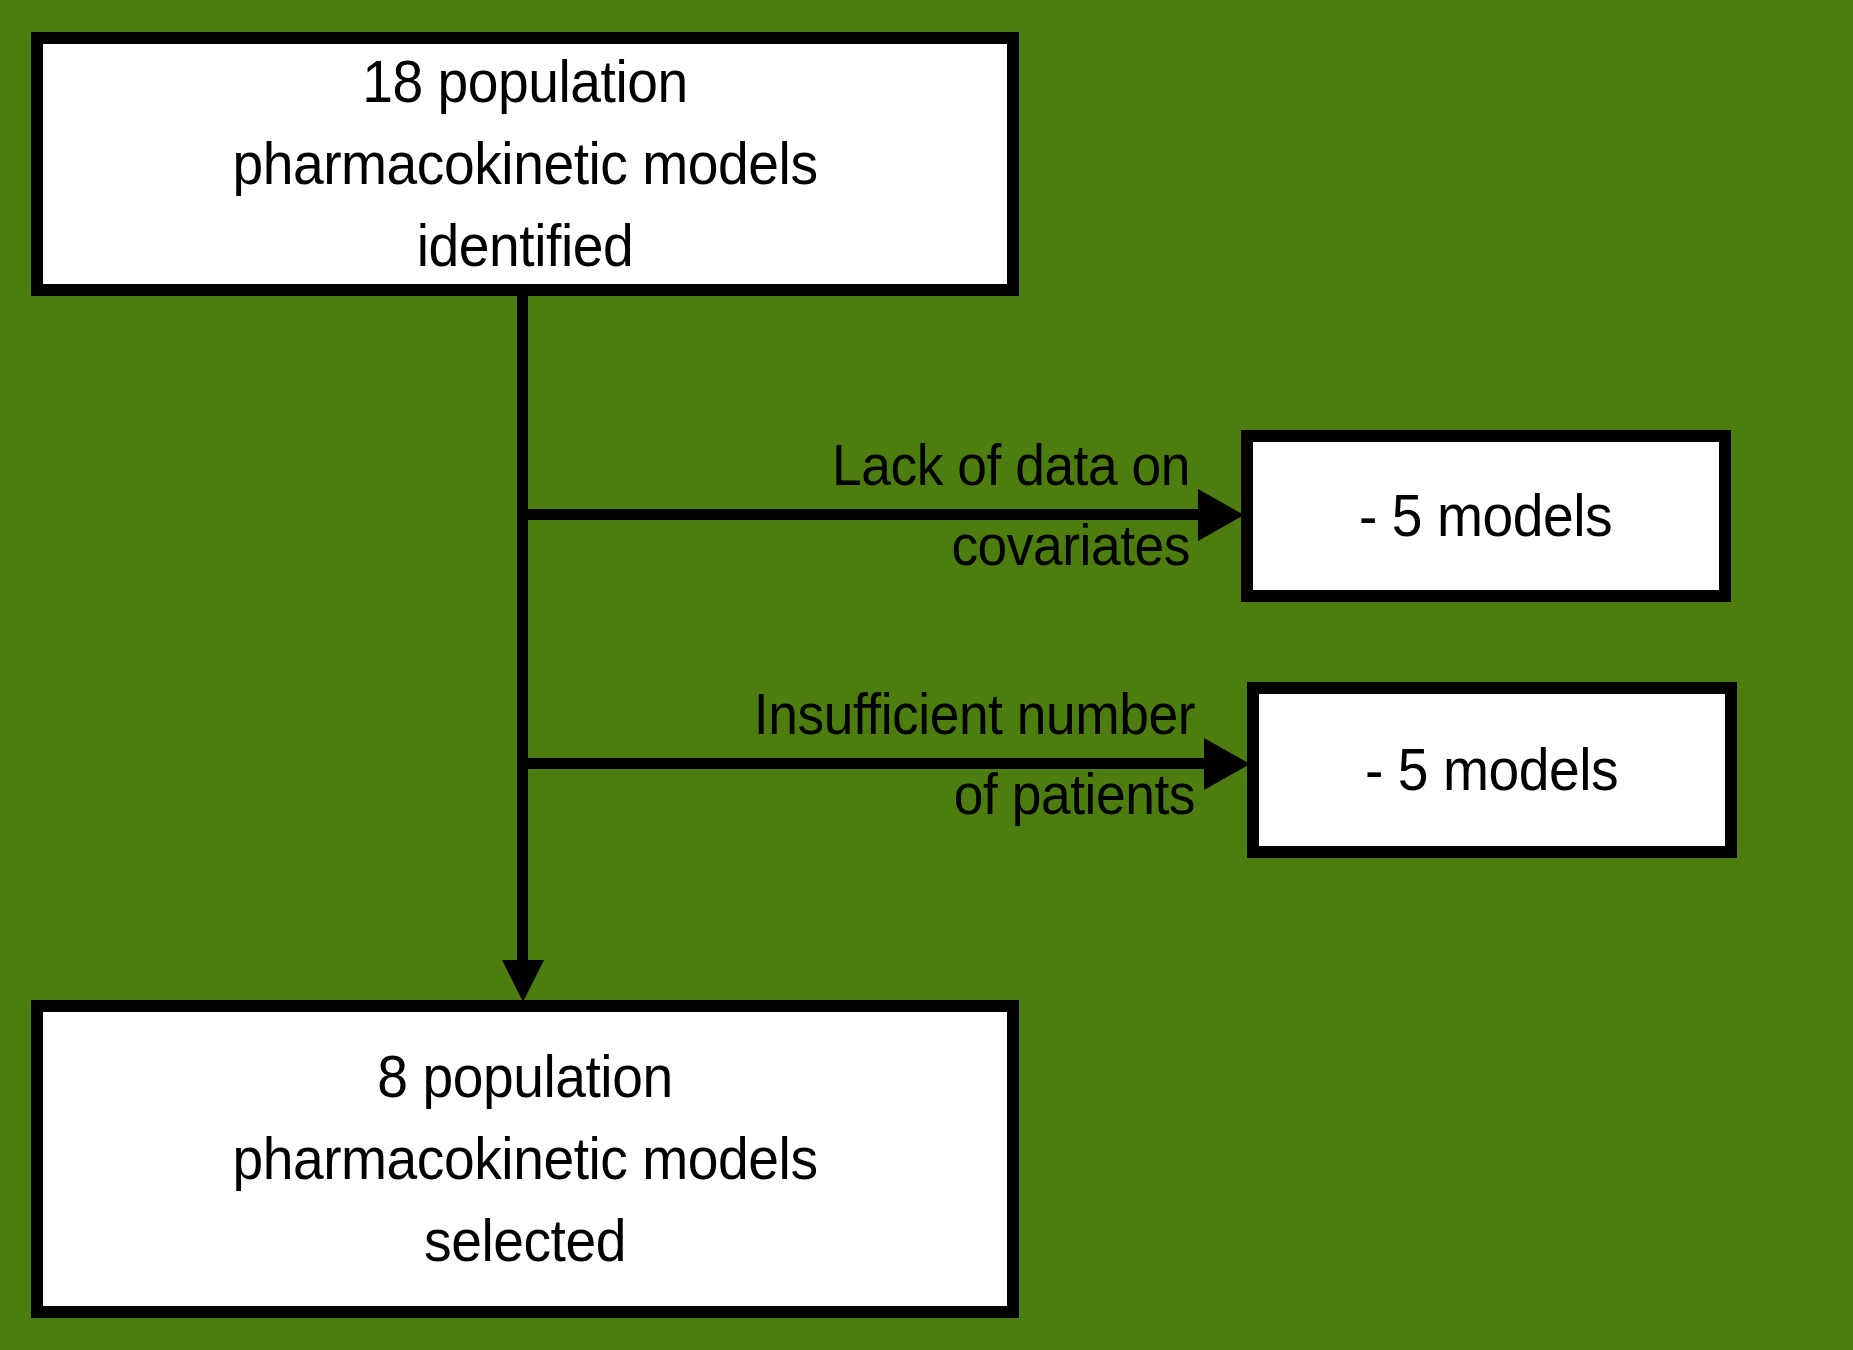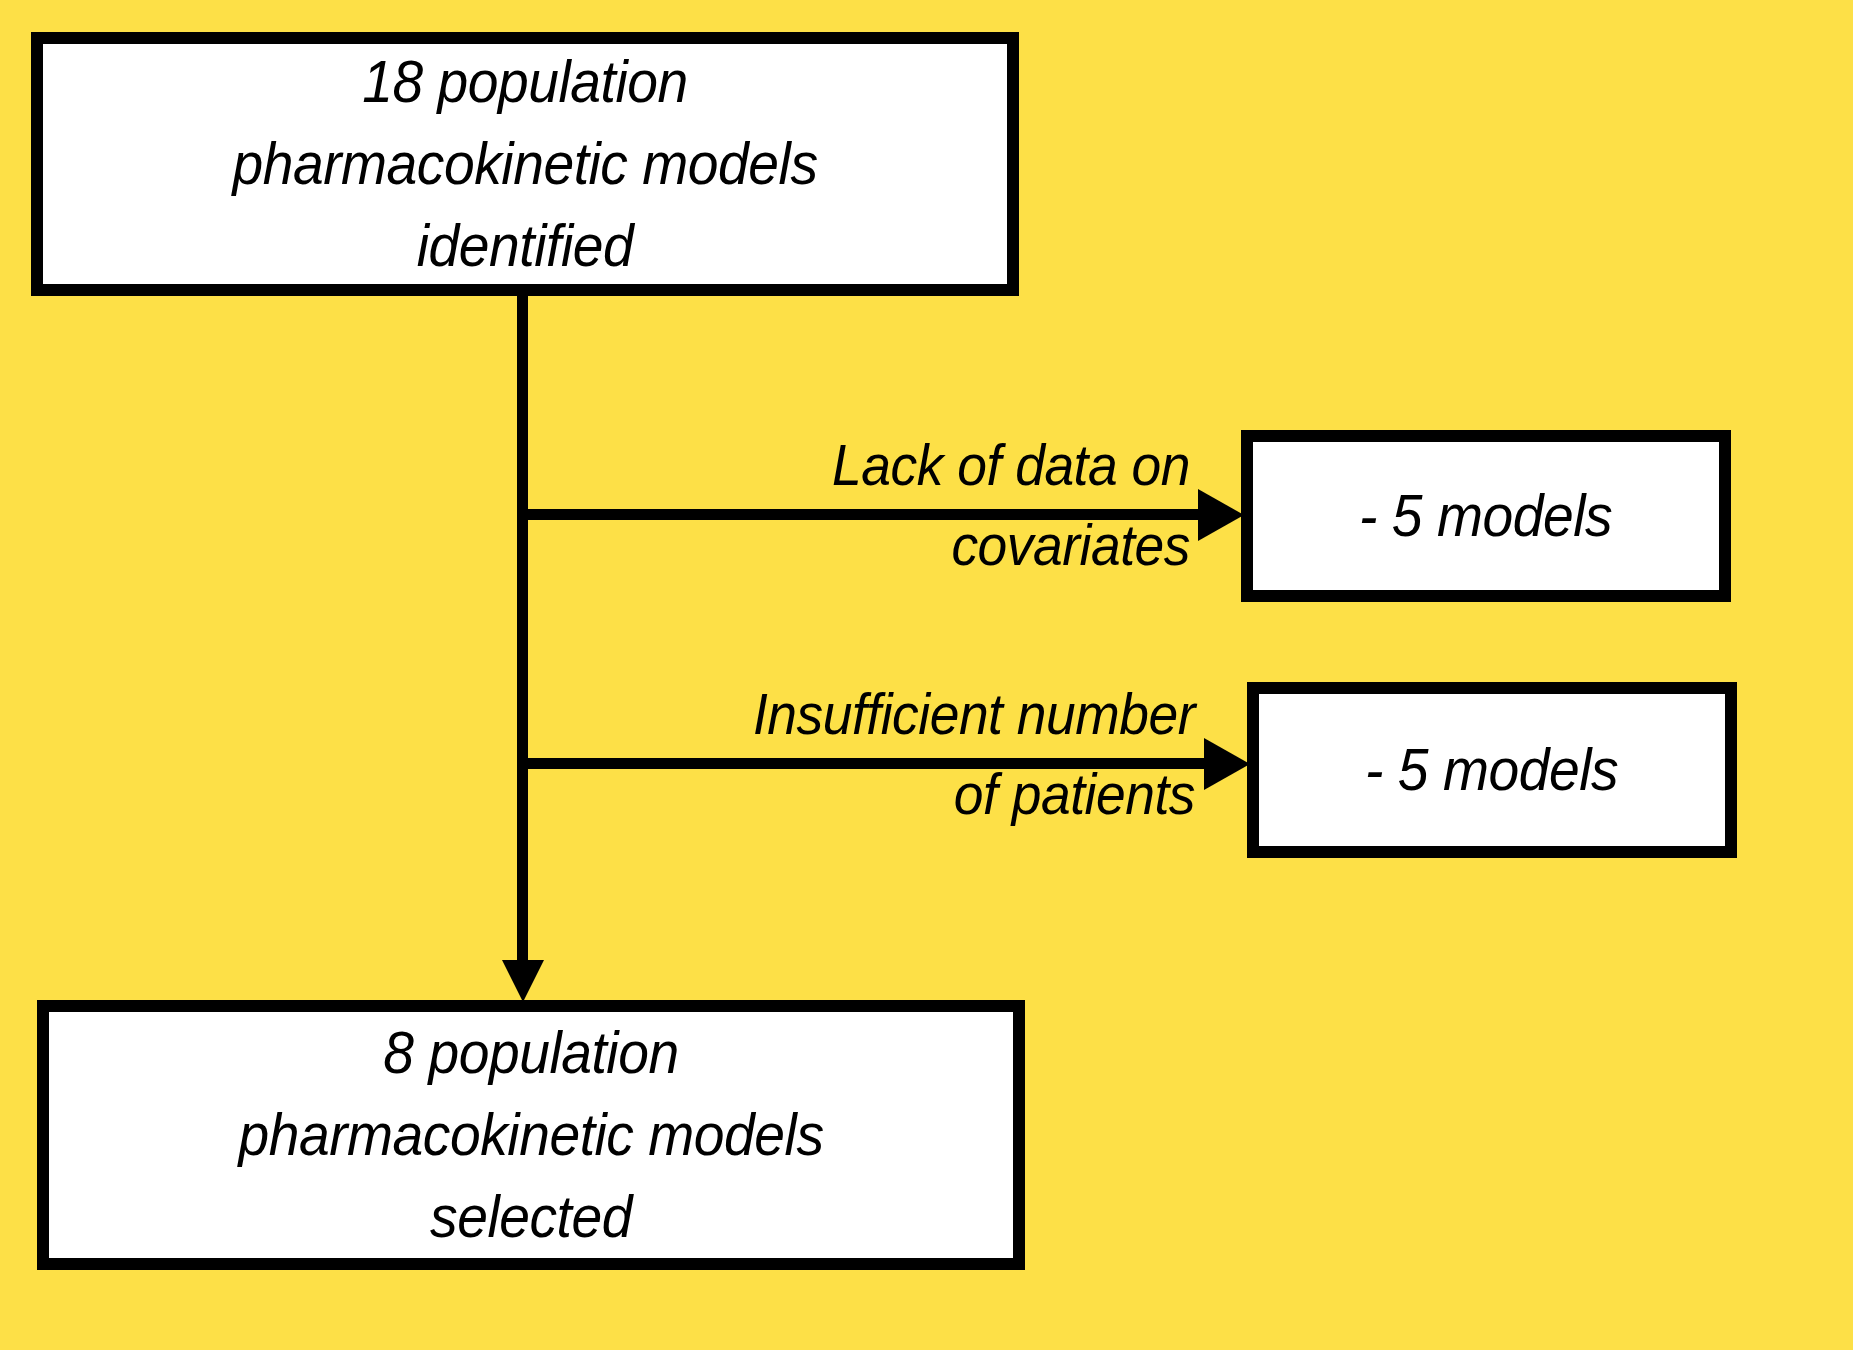--- a/index.html
+++ b/index.html
@@ -9,23 +9,22 @@
     background: #ffffff;
   }
   body {
     font-family: "Liberation Sans", "DejaVu Sans", sans-serif;
     color: #000000;
   }
   #canvas {
     position: relative;
     width: 1853px;
     height: 1350px;
-    background: #fde047;
+    background: #4d7c0f;
     overflow: hidden;
-    font-style: italic;
   }
 
   
   .node {
     position: absolute;
     box-sizing: border-box;
     border: 12px solid #000000;
     background: #ffffff;
     display: flex;
     align-items: center;
@@ -42,24 +41,24 @@
     transform-origin: center center;
   }
 
   #node-top {
     left: 31px;
     top: 32px;
     width: 988px;
     height: 264px;
   }
   #node-bottom {
-    left: 37px;
+    left: 31px;
     top: 1000px;
     width: 988px;
-    height: 270px;
+    height: 318px;
   }
   #node-excl-1 {
     left: 1241px;
     top: 430px;
     width: 490px;
     height: 172px;
   }
   #node-excl-2 {
     left: 1247px;
     top: 682px;

